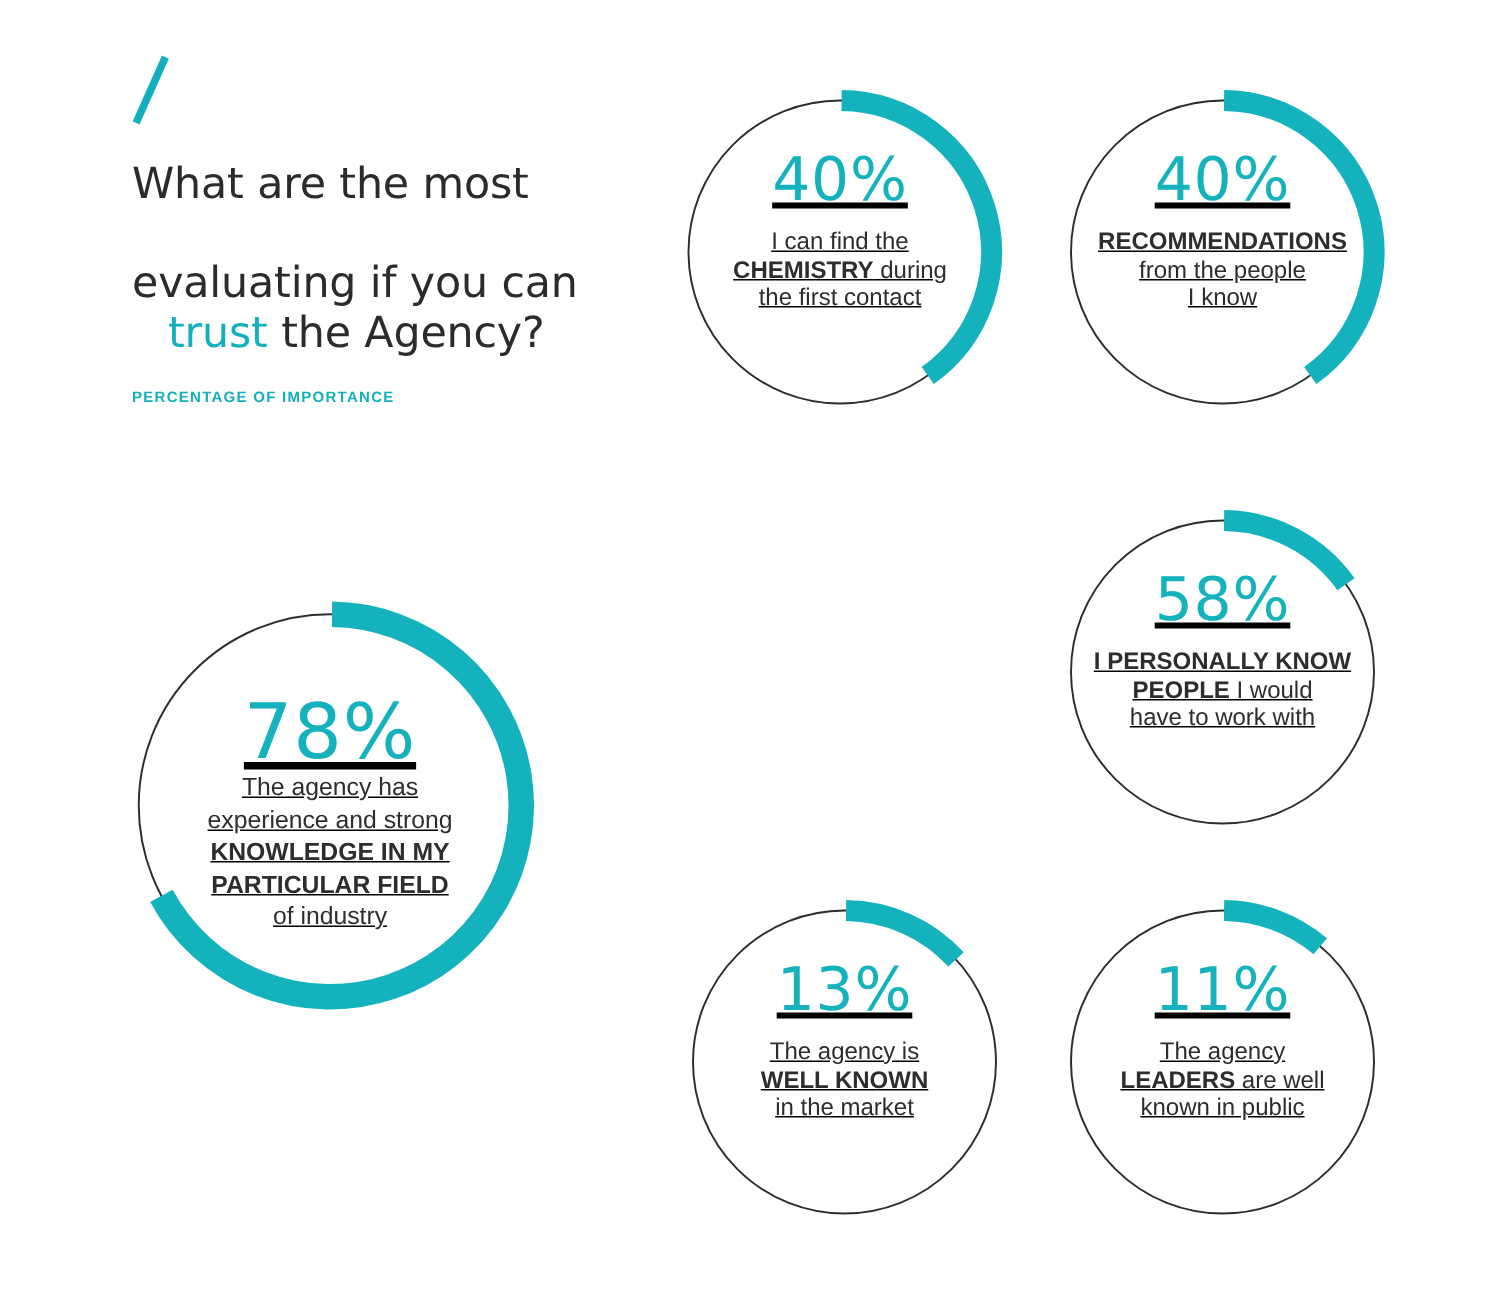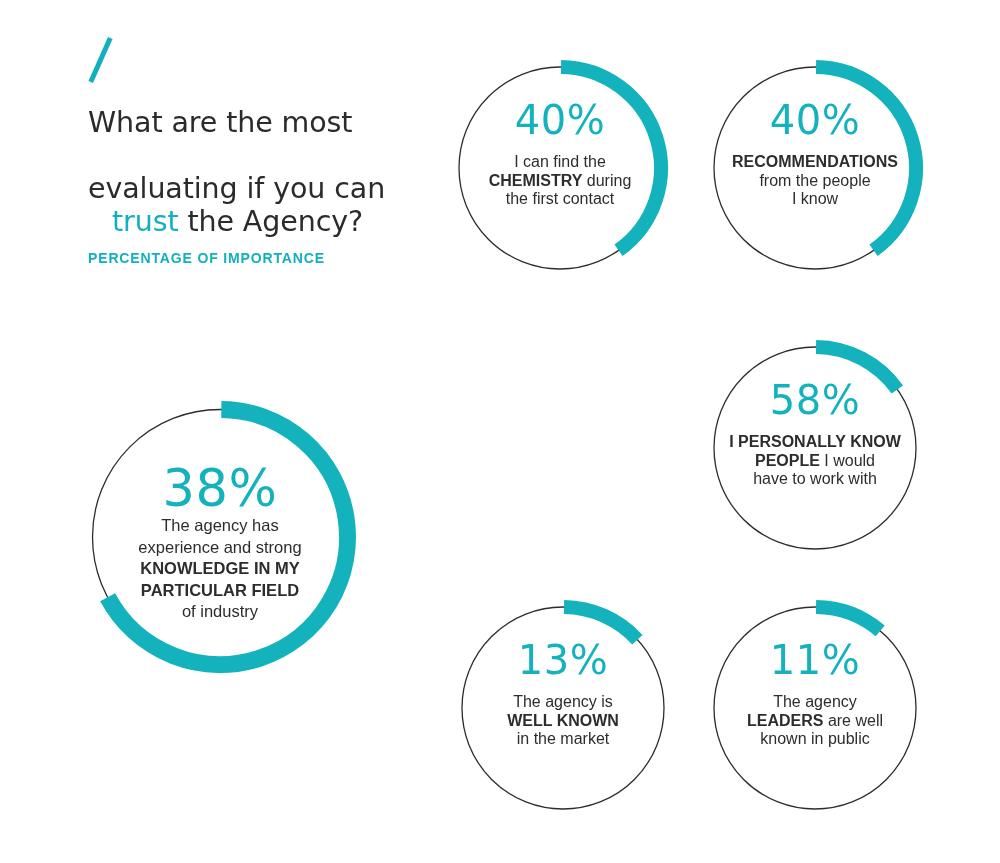--- a/index.html
+++ b/index.html
@@ -30,37 +30,38 @@
     font-size:28.5px;
     line-height:33px;
     font-weight:400;
     color:#292b2d;
     letter-spacing:-0.1px;
     width:300px;
   }
   #page-title .hl{ color:#11b0bc;margin-left:24px; }
 
   #subtitle{
-    margin-top:12px;
+    margin-top:22px;
     font-family:"Liberation Sans", sans-serif;
-    font-size:14px;
+    font-size:10px;
     font-weight:700;
     letter-spacing:0.85px;
     color:#11b0bc;
   }
 
   
   .donut{ position:absolute; }
   .donut svg{ display:block; overflow:visible; }
 
   .donut .labels{
     position:absolute; left:0; top:0; width:100%; height:100%;
     display:flex; flex-direction:column; align-items:center;
     justify-content:flex-start;
     pointer-events:none;
+    text-decoration:underline;
   }
   .pct{
     font-family:"DejaVu Sans", sans-serif;
     font-weight:400;
     color:#14b2bd;
     line-height:1;
     letter-spacing:0.5px;
   }
   .caption{
     color:#2b2d2f;
@@ -99,21 +100,21 @@
 
     <div id="subtitle">PERCENTAGE OF IMPORTANCE</div>
   </div>
 
   <div class="donut big" style="left:84px; top:401px; width:272px; height:272px;">
       <svg width="272" height="272" viewBox="0 0 272 272">
         <circle cx="136" cy="136" r="127.5" fill="none" stroke="#2b2d2f" stroke-width="1.3"></circle>
         <path d="M 137.34 8.51 A 127.5 127.5 0 1 1 23.63 196.25" fill="none" stroke="#14b2bd" stroke-width="17" stroke-linecap="butt"></path>
       </svg>
       <div class="labels">
-        <div class="pct">38%</div>
+        <div class="pct">78%</div>
         <div class="caption">The agency has<br>experience and strong<br><b>KNOWLEDGE IN MY</b><br><b>PARTICULAR FIELD</b><br>of industry</div>
       </div>
     </div>
 
   <div class="donut small" style="left:452px; top:60px; width:216px; height:216px;">
       <svg width="216" height="216" viewBox="0 0 216 216">
         <circle cx="108" cy="108" r="101" fill="none" stroke="#2b2d2f" stroke-width="1.3"></circle>
         <path d="M 109.06 7.01 A 101 101 0 0 1 166.51 190.33" fill="none" stroke="#14b2bd" stroke-width="14" stroke-linecap="butt"></path>
       </svg>
       <div class="labels">

